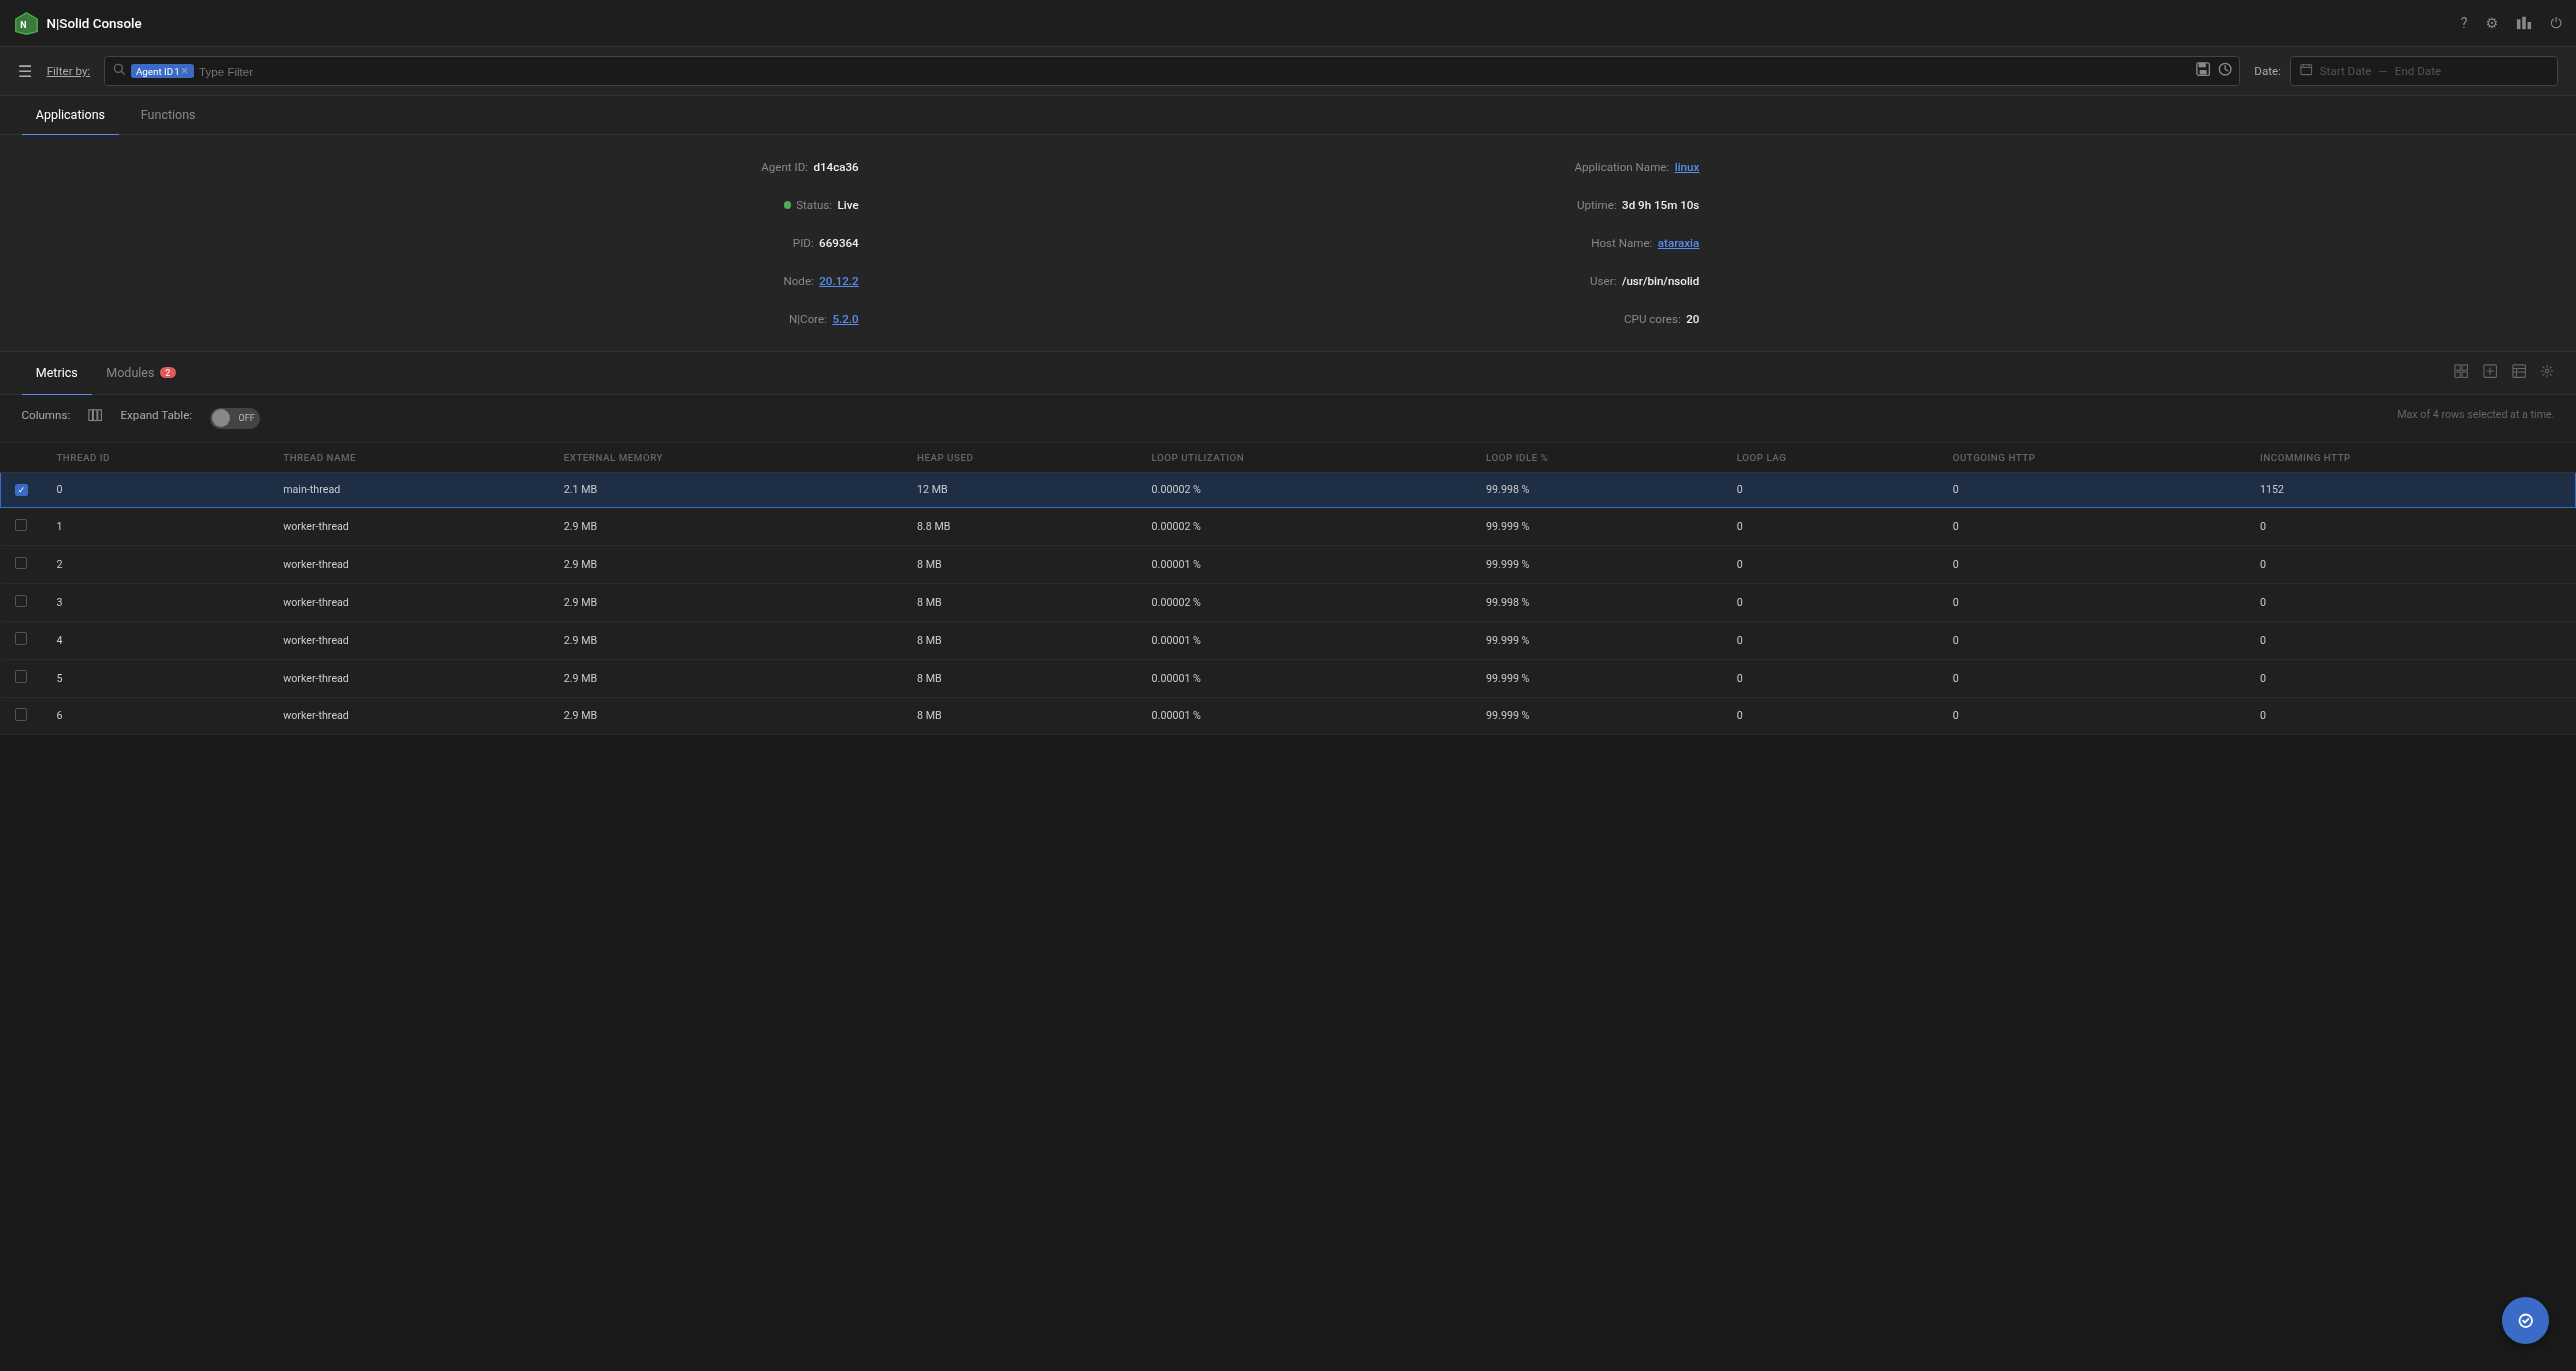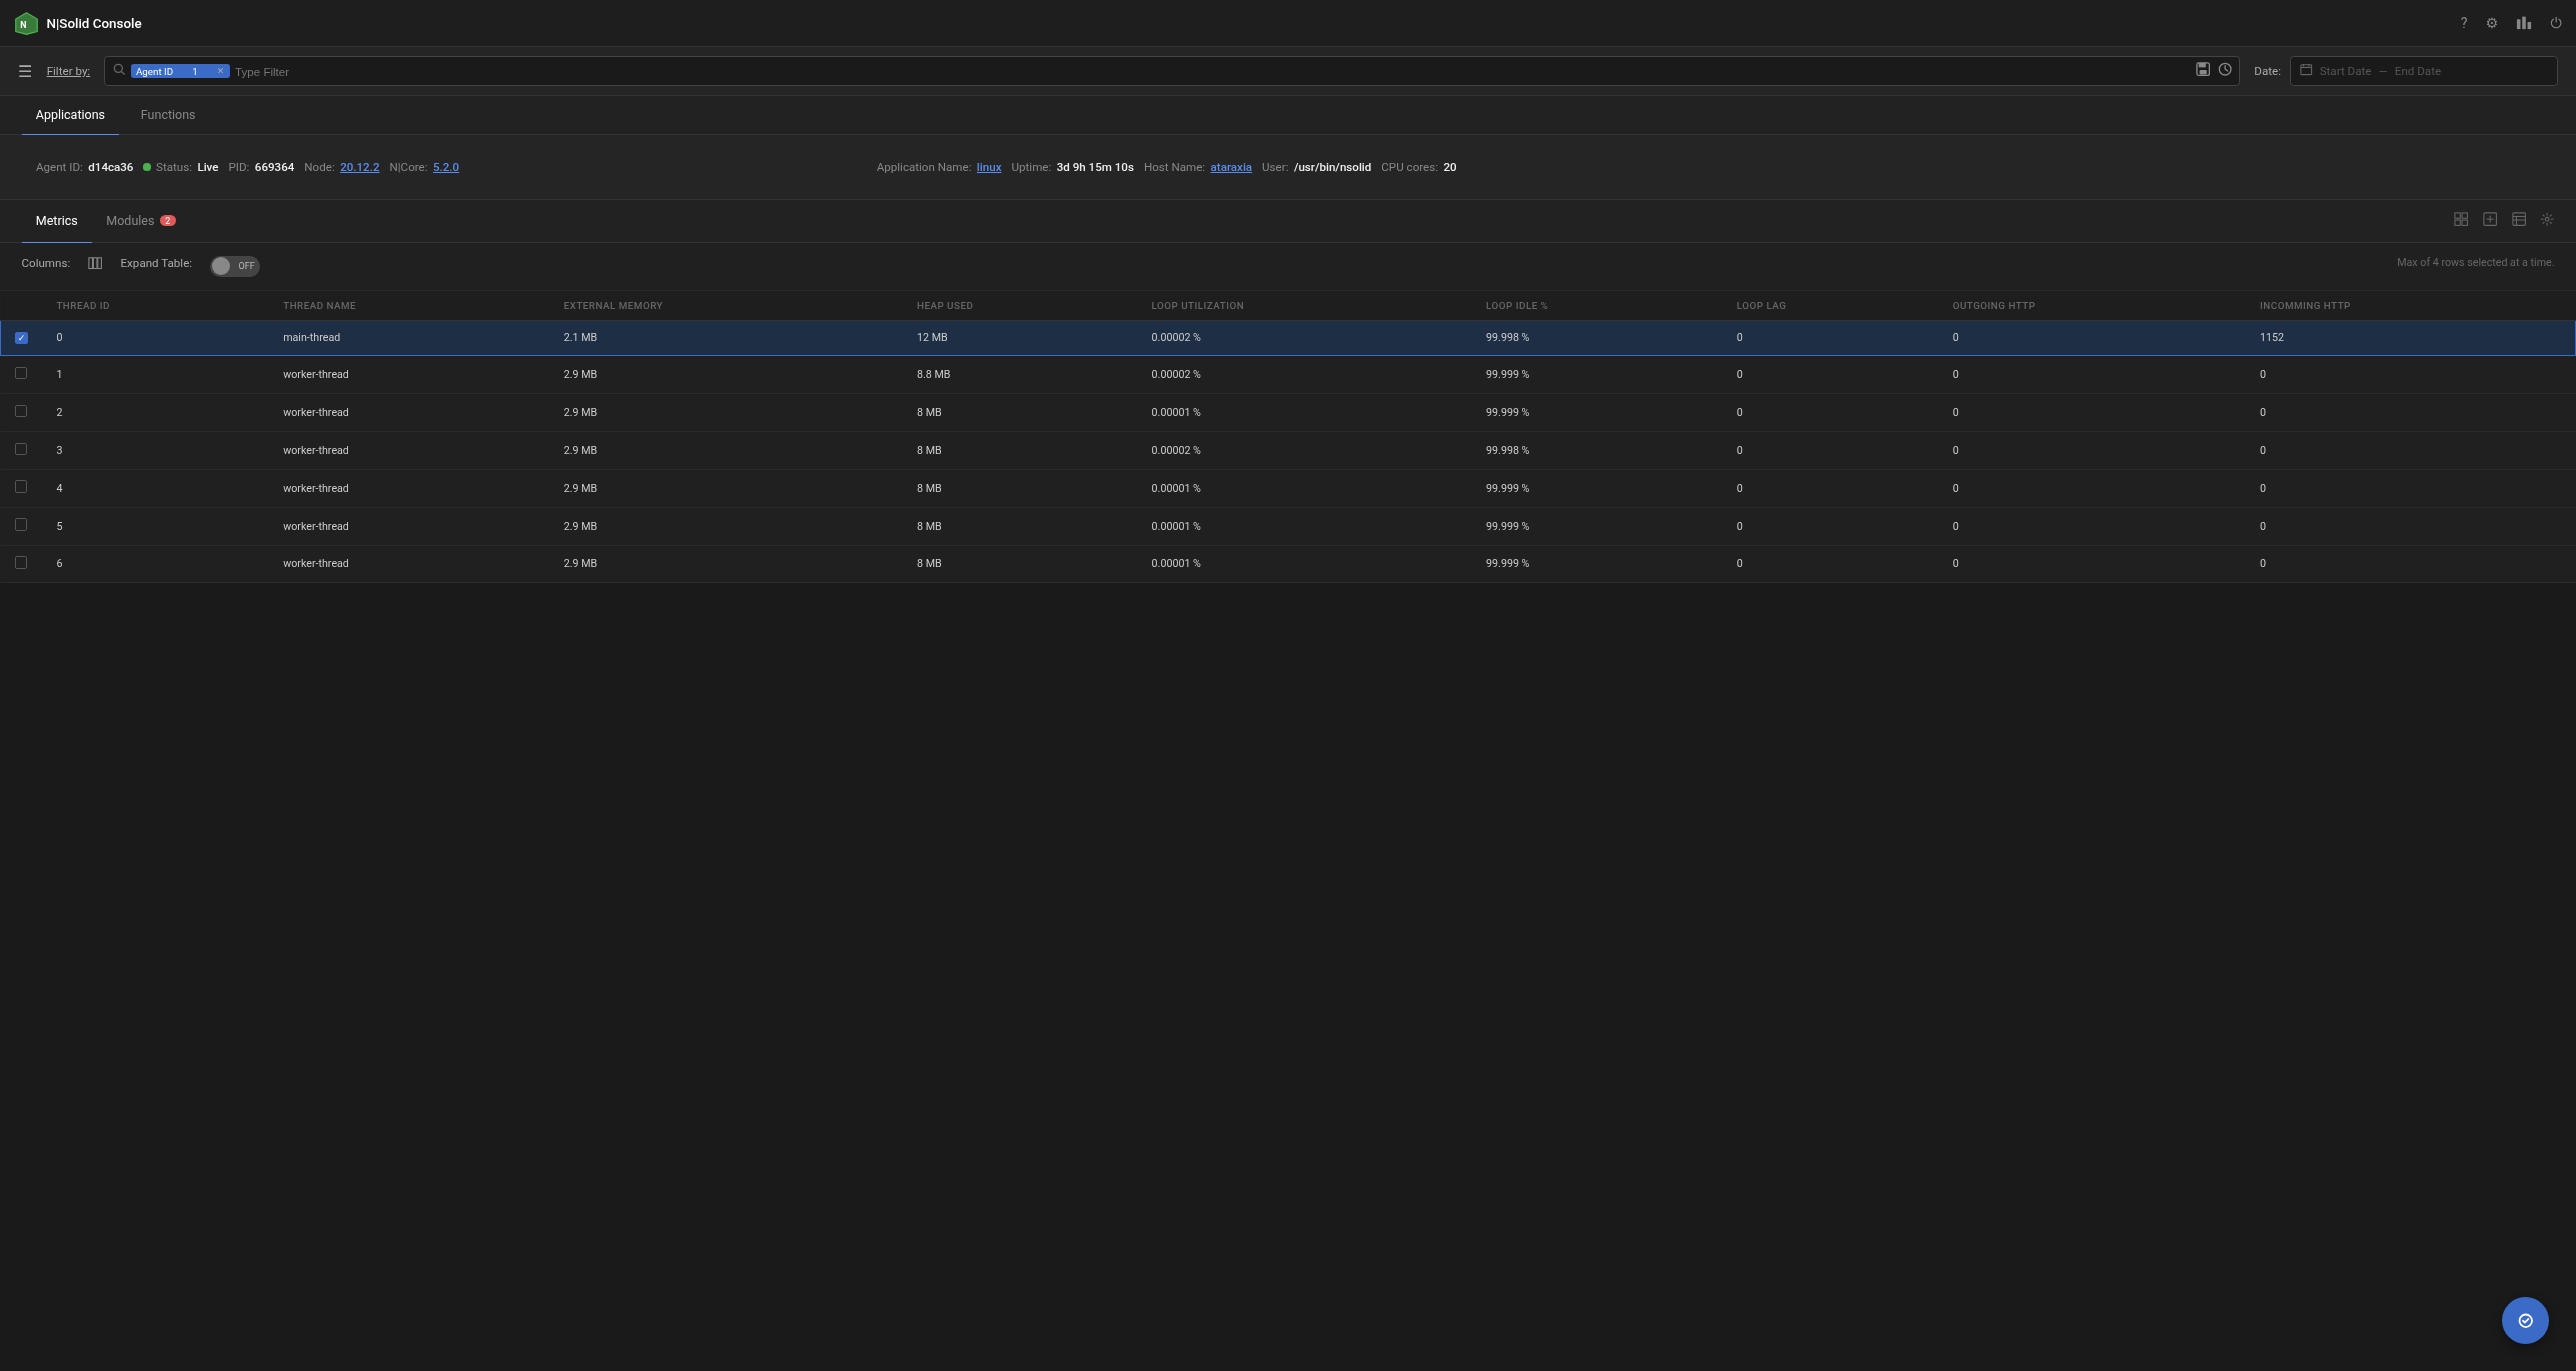--- a/index.html
+++ b/index.html
@@ -77,21 +77,21 @@
     }
     .search-icon-svg { color: #666; font-size: 12.5px; }
     .filter-tag {
       background: #3a6bc7;
       color: #fff;
       border-radius: 2.7px;
       padding: 1.8px 5.4px;
       font-size: 9.8px;
       display: flex;
       align-items: center;
-      gap: 19px;
+      gap: 1px;
     }
     .filter-tag-x {
       cursor: pointer;
       color: #aaa;
       font-size: 9px;
     }
     .filter-placeholder {
       color: #555;
       font-size: 11.6px;
     }
@@ -153,21 +153,21 @@
 
     
     .info-section {
       background: #252525;
       padding: 25px 36px;
       display: grid;
       grid-template-columns: 1fr 1fr 1fr;
       gap: 18px;
       border-bottom: 0.9px solid #333;
     }
-    .info-col { display: flex; flex-direction: row; gap: 10px; align-items: flex-end; }
+    .info-col { display: flex; flex-direction: column; gap: 24px; align-items: flex-end; }
     .info-row {
       display: flex;
       align-items: center;
       gap: 5.4px;
       font-size: 11.6px;
       color: #999;
     }
     .info-row .info-key { color: #888; }
     .info-row .info-val {
       color: #eee;

